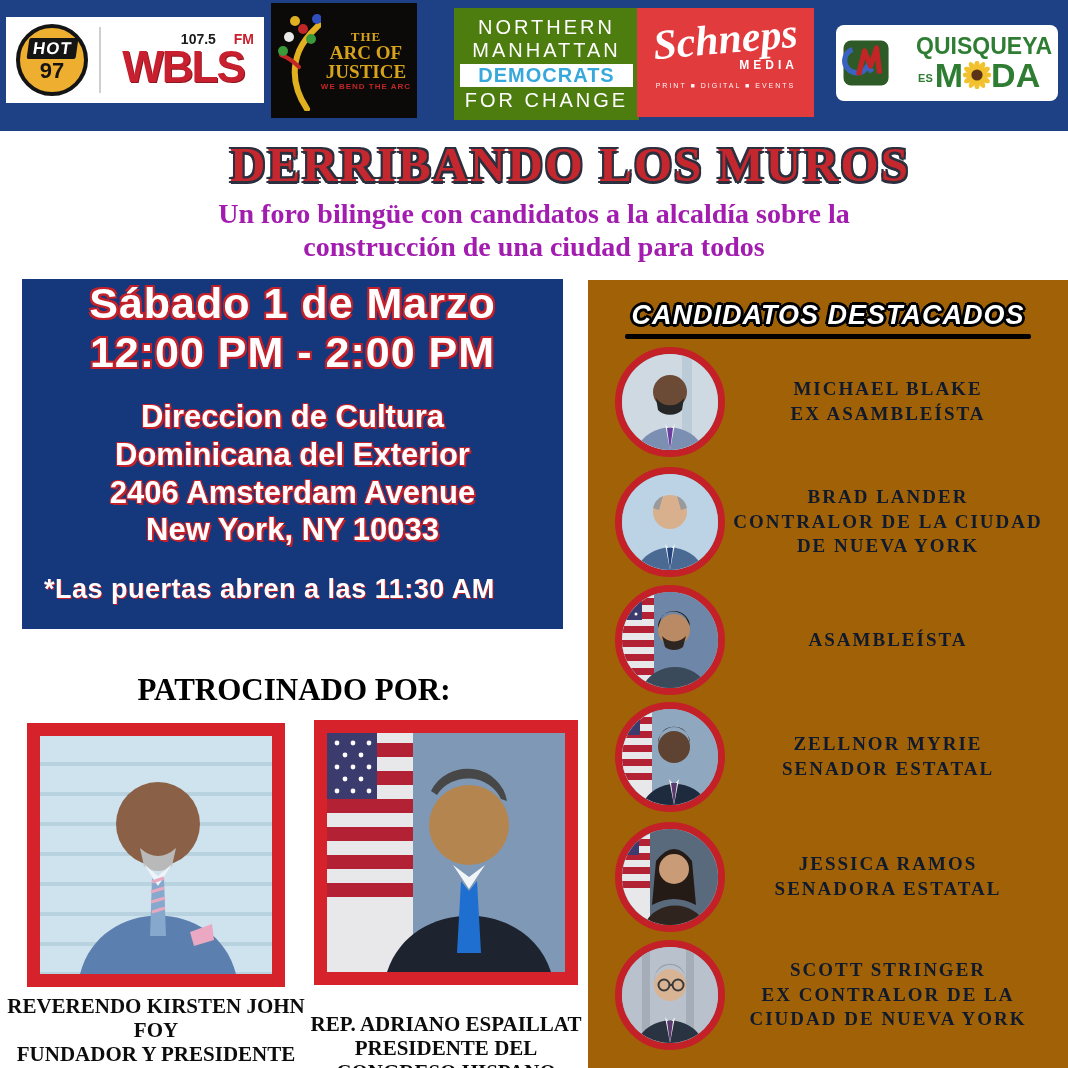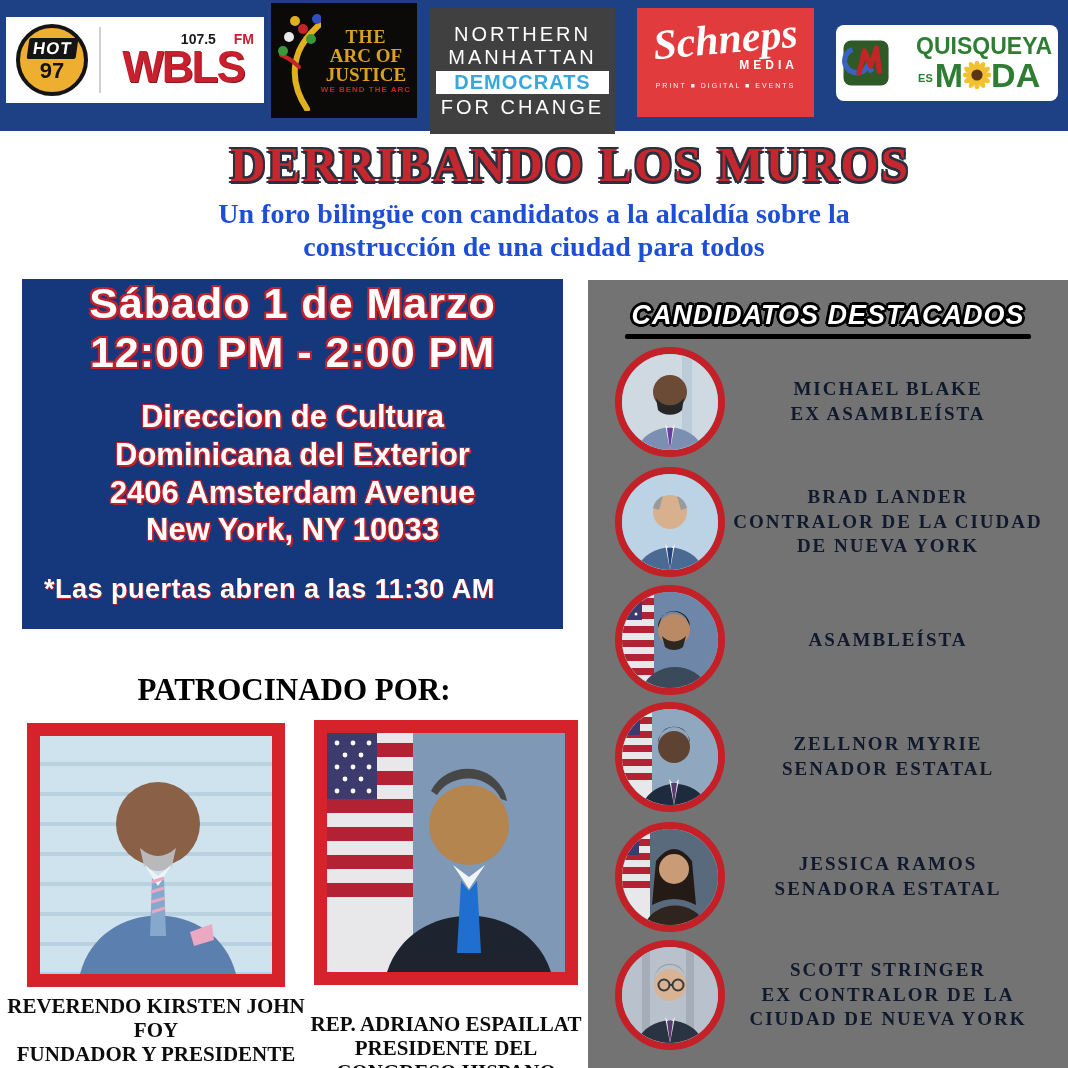--- a/index.html
+++ b/index.html
@@ -20,25 +20,25 @@
   .lb-div{width:2px;height:66px;background:#cfcfcf;margin:0 5px;}
   .wbls{flex:1;text-align:center;}
   .wbls-top{font-size:14px;font-weight:bold;color:#1a1a1a;text-align:right;padding-right:6px;line-height:1;}
   .wbls-top .fm{color:#c8202f;margin-left:14px;}
   .wbls-call{font-size:44px;font-weight:bold;color:#c8202f;letter-spacing:-2px;line-height:0.95;
              text-shadow:1px 1px 0 #8e1620;}
 
   .lb-arc{left:271px;top:3px;width:146px;height:115px;background:#0b0a08;display:flex;align-items:center;justify-content:center;}
   .arc-inner{display:flex;align-items:center;}
   .arc-text{text-align:center;font-family:"Liberation Serif",serif;color:#d8a31c;font-weight:bold;line-height:1.0;}
-  .arc-the{font-size:18px;letter-spacing:1px;}
+  .arc-the{font-size:13px;letter-spacing:1px;}
   .arc-big{font-size:19px;letter-spacing:0px;}
   .arc-tag{font-size:8px;color:#c22525;letter-spacing:1px;margin-top:2px;font-family:"Liberation Sans",sans-serif;}
 
-  .lb-nmdc{left:430px;top:8px;width:185px;height:126px;background:#404040;color:#ffffff;
+  .lb-nmdc{left:454px;top:8px;width:185px;height:112px;background:#4d7c0f;color:#ffffff;
            display:flex;flex-direction:column;justify-content:center;text-align:center;}
   .nmdc-l{font-size:20px;letter-spacing:3px;line-height:1.15;}
   .nmdc-band{background:#ffffff;color:#37a8db;font-weight:bold;font-size:20px;letter-spacing:1px;margin:2px 6px;line-height:1.15;}
 
   .lb-schneps{left:637px;top:8px;width:177px;height:109px;background:#e23b3e;color:#ffffff;text-align:center;padding-top:10px;}
   .schneps-script{font-family:"Liberation Serif",serif;font-style:italic;font-weight:bold;font-size:42px;line-height:1;
                   transform:rotate(-5deg);display:inline-block;}
   .schneps-media{font-size:12px;letter-spacing:4px;font-weight:bold;text-align:right;padding-right:16px;margin-top:-2px;}
   .schneps-tag{font-size:7px;letter-spacing:2px;margin-top:10px;opacity:.95;}
 
@@ -48,21 +48,21 @@
   .q-line1{color:#2e7d32;font-weight:bold;font-size:23px;letter-spacing:0px;}
   .q-line2{display:flex;align-items:center;color:#2e7d32;font-weight:bold;}
   .q-es{font-size:11px;margin:8px 2px 0 2px;}
   .q-moda{font-size:34px;}
 
   
   .title{position:absolute;top:136px;left:0;width:100%;text-align:center;
          font-family:"Liberation Serif",serif;font-weight:bold;font-size:49px;letter-spacing:2px;color:#c4272e;
          text-shadow:-2px -2px 0 #2b2f3e,2px -2px 0 #2b2f3e,-2px 2px 0 #2b2f3e,2px 2px 0 #2b2f3e,0 3px 0 #2b2f3e;}
   .subtitle{position:absolute;top:197px;left:0;width:100%;text-align:center;
-            font-family:"Liberation Serif",serif;font-weight:bold;font-size:28px;line-height:1.18;color:#1d4ed8;
+            font-family:"Liberation Serif",serif;font-weight:bold;font-size:28px;line-height:1.18;color:#a21caf;
             white-space:pre-line;}
 
   
   .event-box{position:absolute;left:22px;top:279px;width:541px;height:350px;background:#15387d;color:#ffffff;
              text-align:center;box-sizing:border-box;}
   .ev-outline-big{font-size:43px;font-weight:bold;letter-spacing:1px;line-height:1.15;
        text-shadow:-2px -2px 0 #c3202a,2px -2px 0 #c3202a,-2px 2px 0 #c3202a,2px 2px 0 #c3202a;}
   .event-date{}
   .event-venue{margin-top:20px;font-size:31px;font-weight:bold;line-height:1.22;white-space:pre-line;
        text-shadow:-1px -1px 0 #c3202a,1px -1px 0 #c3202a,-1px 1px 0 #c3202a,2px 2px 0 #c3202a;}
@@ -78,21 +78,21 @@
   .photo-area{width:100%;height:100%;overflow:hidden;position:relative;}
   .pa-foy{background:repeating-linear-gradient(180deg,#cfe3ee 0 26px,#b9d2e0 26px 30px);}
   .pa-esp{background:#7e98b6;}
   .sponsor-caption{position:absolute;text-align:center;font-family:"Liberation Serif",serif;font-weight:bold;
        font-size:21px;line-height:1.15;color:#0c0c0c;}
   .cap-left{left:0px;top:994px;width:312px;}
   .cap-right{left:300px;top:994px;width:292px;margin-top:18px;}
   .cap-role{white-space:pre-line;}
 
   
-  .panel{position:absolute;left:588px;top:280px;width:480px;height:788px;background:#737373;}
+  .panel{position:absolute;left:588px;top:280px;width:480px;height:788px;background:#a16207;}
   .panel-heading{margin:20px auto 0;text-align:center;font-style:italic;font-weight:bold;font-size:27px;
        letter-spacing:1px;color:#ffffff;
        text-shadow:-2px -2px 0 #000,2px -2px 0 #000,-2px 2px 0 #000,2px 2px 0 #000,0 3px 0 #000,0 -3px 0 #000,3px 0 0 #000,-3px 0 0 #000;}
   .heading-underline{width:406px;height:5px;background:#000;margin:3px auto 0;border-radius:2px;}
   .cand-row{position:absolute;left:0;width:480px;height:110px;}
   .cand-photo{position:absolute;left:27px;top:0;width:96px;height:96px;border-radius:50%;
        border:7px solid #c32127;overflow:hidden;background:#9db6c6;}
   .cand-photo svg{display:block;}
   .cand-text{position:absolute;left:134px;top:0;width:332px;height:110px;display:flex;flex-direction:column;
        justify-content:center;text-align:center;font-family:"Liberation Serif",serif;font-weight:bold;color:#101a2c;}

